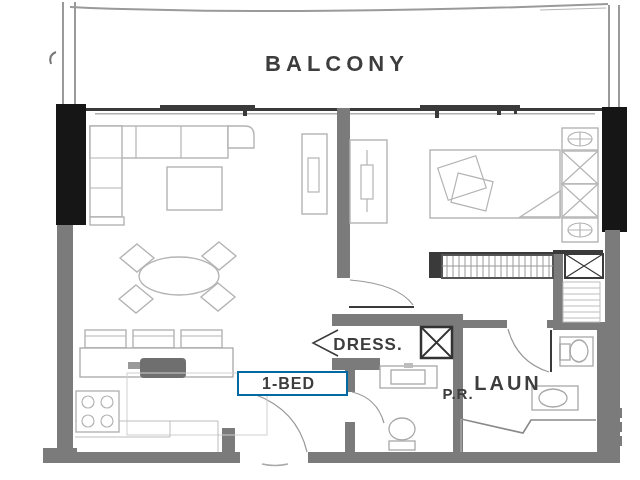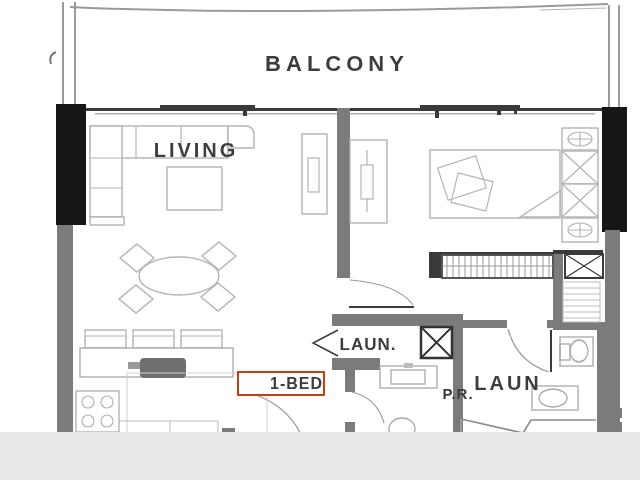--- a/index.html
+++ b/index.html
@@ -1,16 +1,16 @@
 <!DOCTYPE html>
 <html style="--background: #ffffff; --wall-black: #161616; --wall-gray: #7b7b7b; --wall-line: #3a3a3a; --furniture: #b4b4b4; --fixture: #a8a8a8; --label-text: #3d3d3d;"><head>
 <meta charset="utf-8">
 <style>
   html,body{margin:0;padding:0;background:#e8e8e8;}
-  #stage{position:relative;width:640px;height:432px;background:var(--background,#fff);overflow:hidden;
+  #stage{position:relative;width:640px;height:480px;background:var(--background,#fff);overflow:hidden;
          font-family:"Liberation Sans",sans-serif;}
   #stage svg{position:absolute;left:0;top:0;}
   
   .w  {fill:var(--wall-gray,#7b7b7b);}
   .wb {fill:var(--wall-black,#161616);}
   .dk {fill:var(--wall-line,#3a3a3a);}
   .sl {stroke:var(--wall-line,#3a3a3a);fill:none;}
   .rail{stroke:#9a9a9a;fill:none;stroke-width:2;}
   .fo {stroke:var(--furniture,#b4b4b4);fill:#fff;stroke-width:1.4;}
   .fn {stroke:var(--furniture,#b4b4b4);fill:none;stroke-width:1.2;}
@@ -19,22 +19,22 @@
   .arc{stroke:#9a9a9a;fill:none;stroke-width:1.2;}
   .lad{stroke:#bdbdbd;stroke-width:1;}
   
   .lbl{position:absolute;transform:translate(-50%,-50%);font-weight:bold;
        color:var(--label-text,#3d3d3d);white-space:nowrap;line-height:1;}
   .lbl-xl{font-size:22px;letter-spacing:5px;}
   .lbl-lg{font-size:20px;letter-spacing:3px;}
   .lbl-md{font-size:17px;letter-spacing:1px;}
   .lbl-sm{font-size:15px;letter-spacing:1px;margin-left:45px;}
   #unitbox{position:absolute;left:237px;top:371px;width:84px;height:21px;
-       border:2px solid #c2410c;background:#fff;display:flex;align-items:center;justify-content:flex-end;
-       font-weight:bold;font-size:16px;letter-spacing:1px;color:var(--label-text,#3d3d3d);}
+       border:2px solid #0369a1;background:#fff;display:flex;align-items:center;justify-content:flex-start;
+       font-weight:bold;font-size:16px;letter-spacing:1px;color:var(--label-text,#3d3d3d);padding-left:23px;}
 </style>
 </head>
 <body>
 
 <div id="stage">
 
 <svg width="640" height="480" viewBox="0 0 640 480">
   <defs>
     <pattern id="vhatch" width="6" height="8" patternUnits="userSpaceOnUse">
       <path d="M3,0V8" stroke="#9a9a9a" stroke-width="1"></path>
@@ -231,22 +231,21 @@
     <rect class="fxw" x="532" y="386" width="46" height="24"></rect>
     <ellipse class="fx" cx="553" cy="398" rx="14" ry="9"></ellipse>
   </g>
   <g>
     <path d="M461,419 L523,433 L531,420 L596,420" stroke="#8a8a8a" stroke-width="1.6" fill="none"></path>
     <path d="M461,419 V452" stroke="#bdbdbd" stroke-width="1" fill="none"></path>
   </g>
 </svg>
 
   <div class="lbl lbl-xl" style="left:337px;top:64px">BALCONY</div>
-  <div class="lbl lbl-lg" style="left:196px;top:150px">LIVING</div>
-  <div class="lbl lbl-md" style="left:368px;top:344px">LAUN.</div>
+  <div class="lbl lbl-md" style="left:368px;top:344px">DRESS.</div>
   <div class="lbl lbl-sm" style="left:413px;top:393px">P.R.</div>
   <div class="lbl lbl-lg" style="left:508px;top:383px">LAUN</div>
 
   <div id="unitbox">
     <span>1-BED</span>
   </div>
 
 </div>
 
 </body></html>

